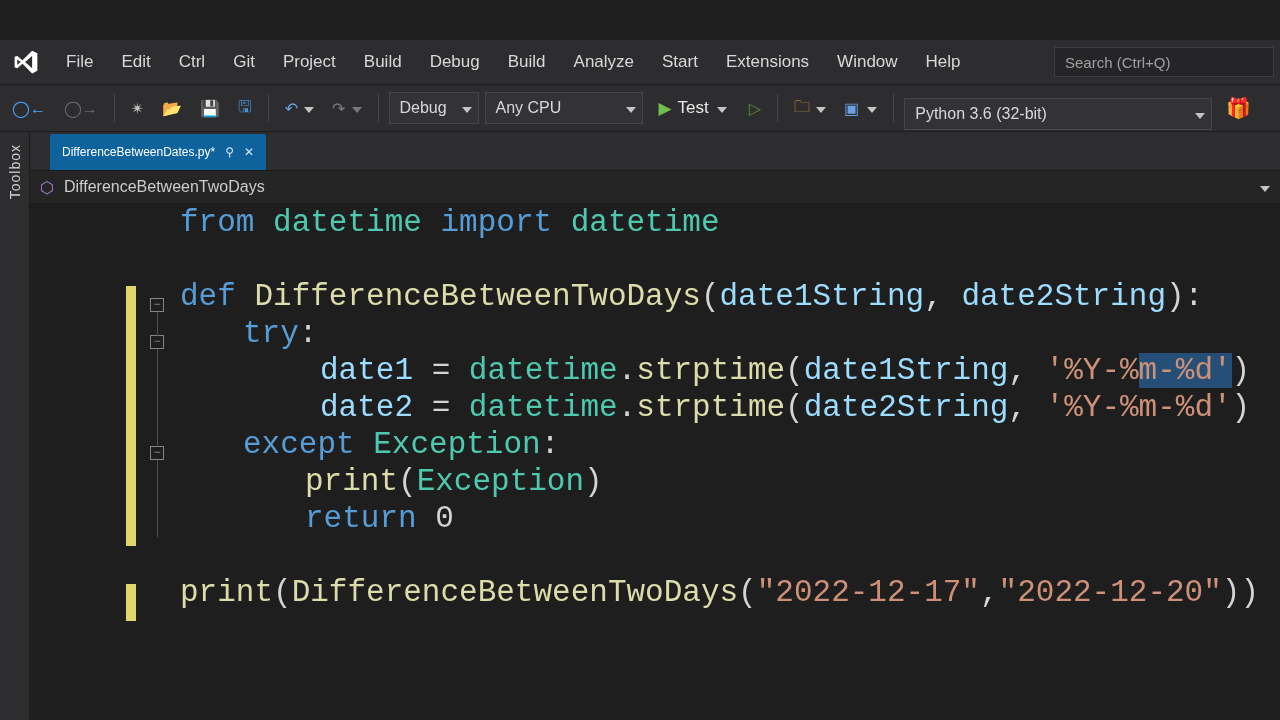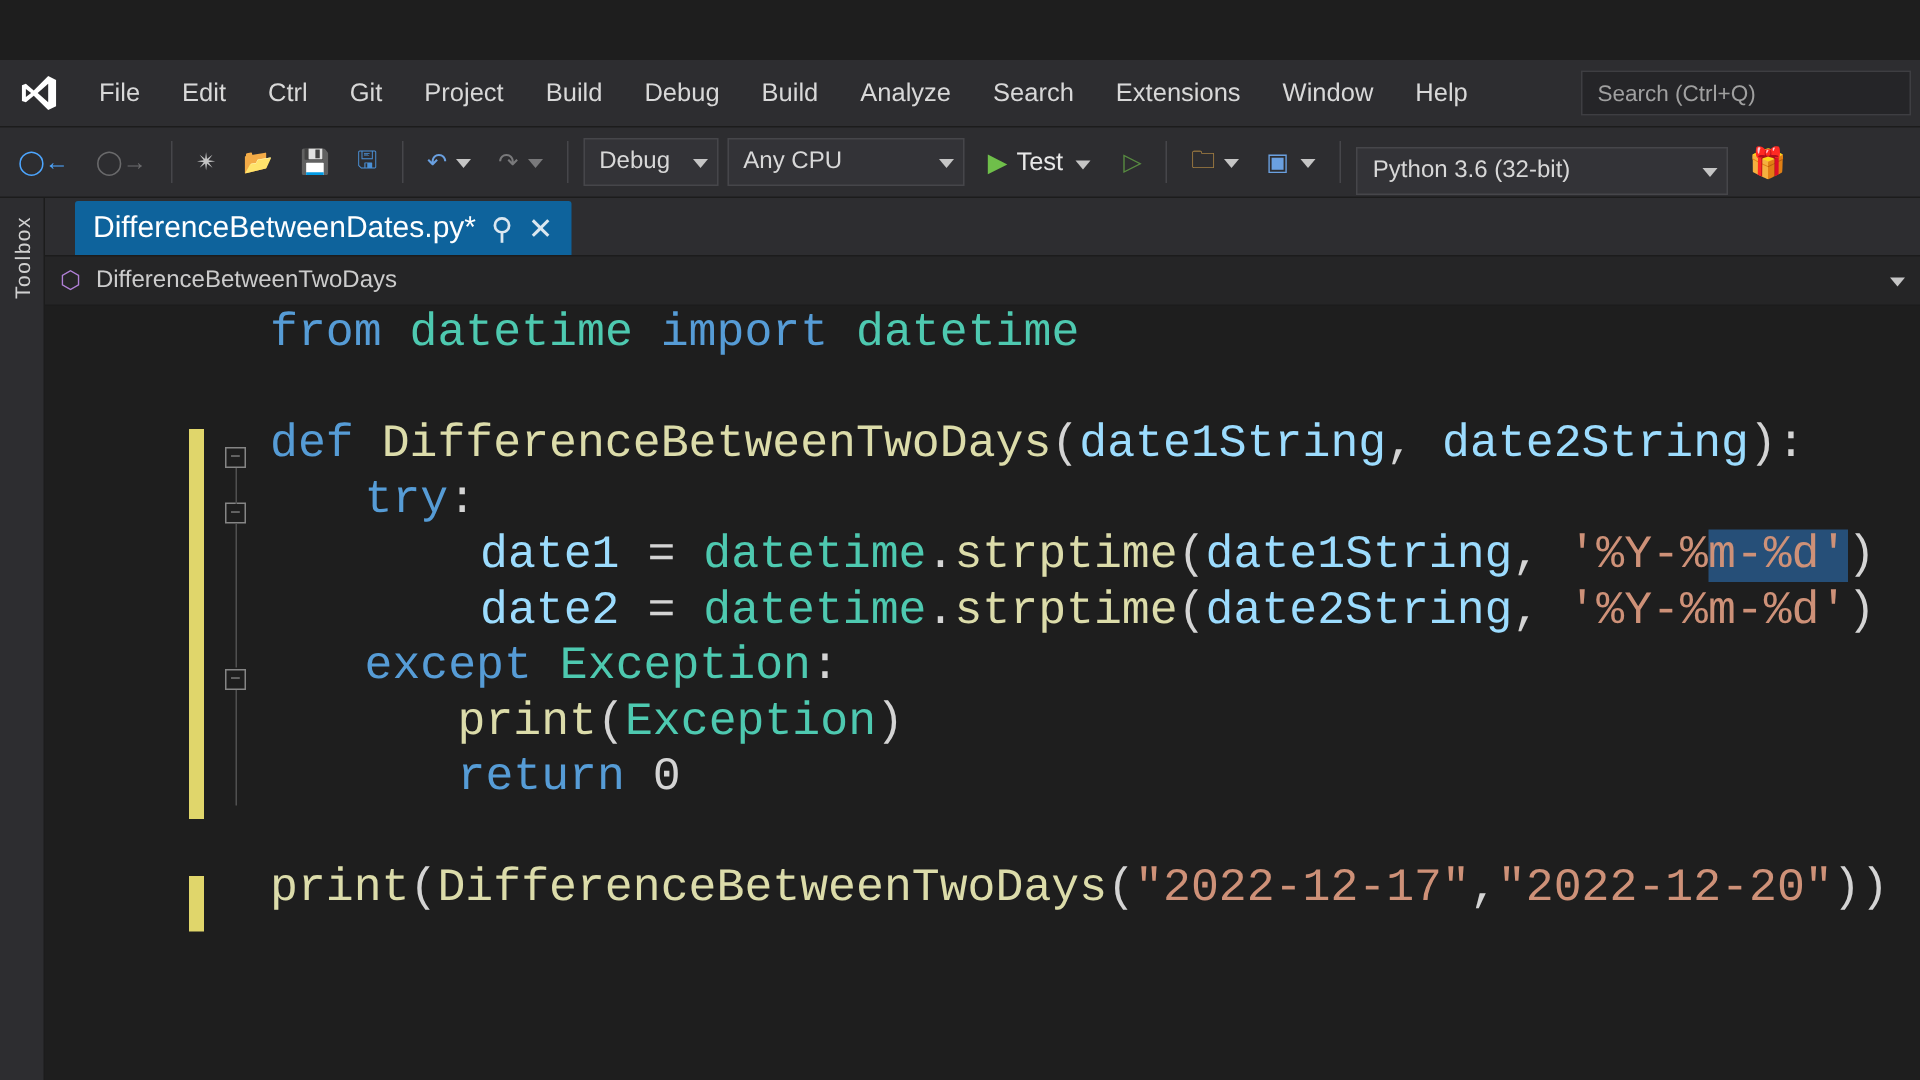--- a/index.html
+++ b/index.html
@@ -129,21 +129,21 @@
     padding-left: 20px;
   }
   .tab {
     height: 36px;
     background: #0e639c;
     color: #fff;
     display: flex;
     align-items: center;
     padding: 0 12px;
     gap: 10px;
-    font-size: 20px;
+    font-size: 12px;
     border-top-left-radius: 2px;
     border-top-right-radius: 2px;
   }
   .tab .pin, .tab .close { opacity: .85; cursor: default; }
   
   .navbar {
     height: 34px;
     background: #252526;
     border-top: 1px solid #1c1c1c;
     border-bottom: 1px solid #1c1c1c;
@@ -235,21 +235,21 @@
   </div>
   <div class="menu-item">File</div>
   <div class="menu-item">Edit</div>
   <div class="menu-item">Ctrl</div>
   <div class="menu-item">Git</div>
   <div class="menu-item">Project</div>
   <div class="menu-item">Build</div>
   <div class="menu-item">Debug</div>
   <div class="menu-item">Build</div>
   <div class="menu-item">Analyze</div>
-  <div class="menu-item">Search</div>
+  <div class="menu-item">Start</div>
   <div class="menu-item">Extensions</div>
   <div class="menu-item">Window</div>
   <div class="menu-item">Help</div>
   <div class="search-box">
     <span>Search (Ctrl+Q)</span>
   </div>
 </div>
 
 <div class="toolbar">
   <div class="tbbtn" style="color:#4da6ff;">◯←</div>
@@ -274,21 +274,21 @@
   <div class="start-btn tbbtn">
     <span class="play">▶</span>
     <span>Test</span>
     <span class="chev-tri" style="margin-left:2px;"></span>
   </div>
   <div class="tbbtn" style="color:#6fbf4a;opacity:.65;">▷</div>
   <div class="tbsep"></div>
   <div class="tbbtn" style="color:#d6a24a;">🗀<span class="chev-tri" style="margin-left:2px;"></span></div>
   <div class="tbbtn" style="color:#6aa0e0;">▣<span class="chev-tri" style="margin-left:4px;"></span></div>
   <div class="tbsep"></div>
-  <div class="tb-dropdown" style="width:248px;margin-top:12px;">
+  <div class="tb-dropdown" style="width:308px;margin-top:12px;">
     <span>Python 3.6 (32-bit)</span>
     <span class="chev chev-tri"></span>
   </div>
   <div class="gift">🎁</div>
 </div>
 
 <div class="main">
   <div class="toolbox-rail">
     <span class="toolbox-label">Toolbox</span>
   </div>

